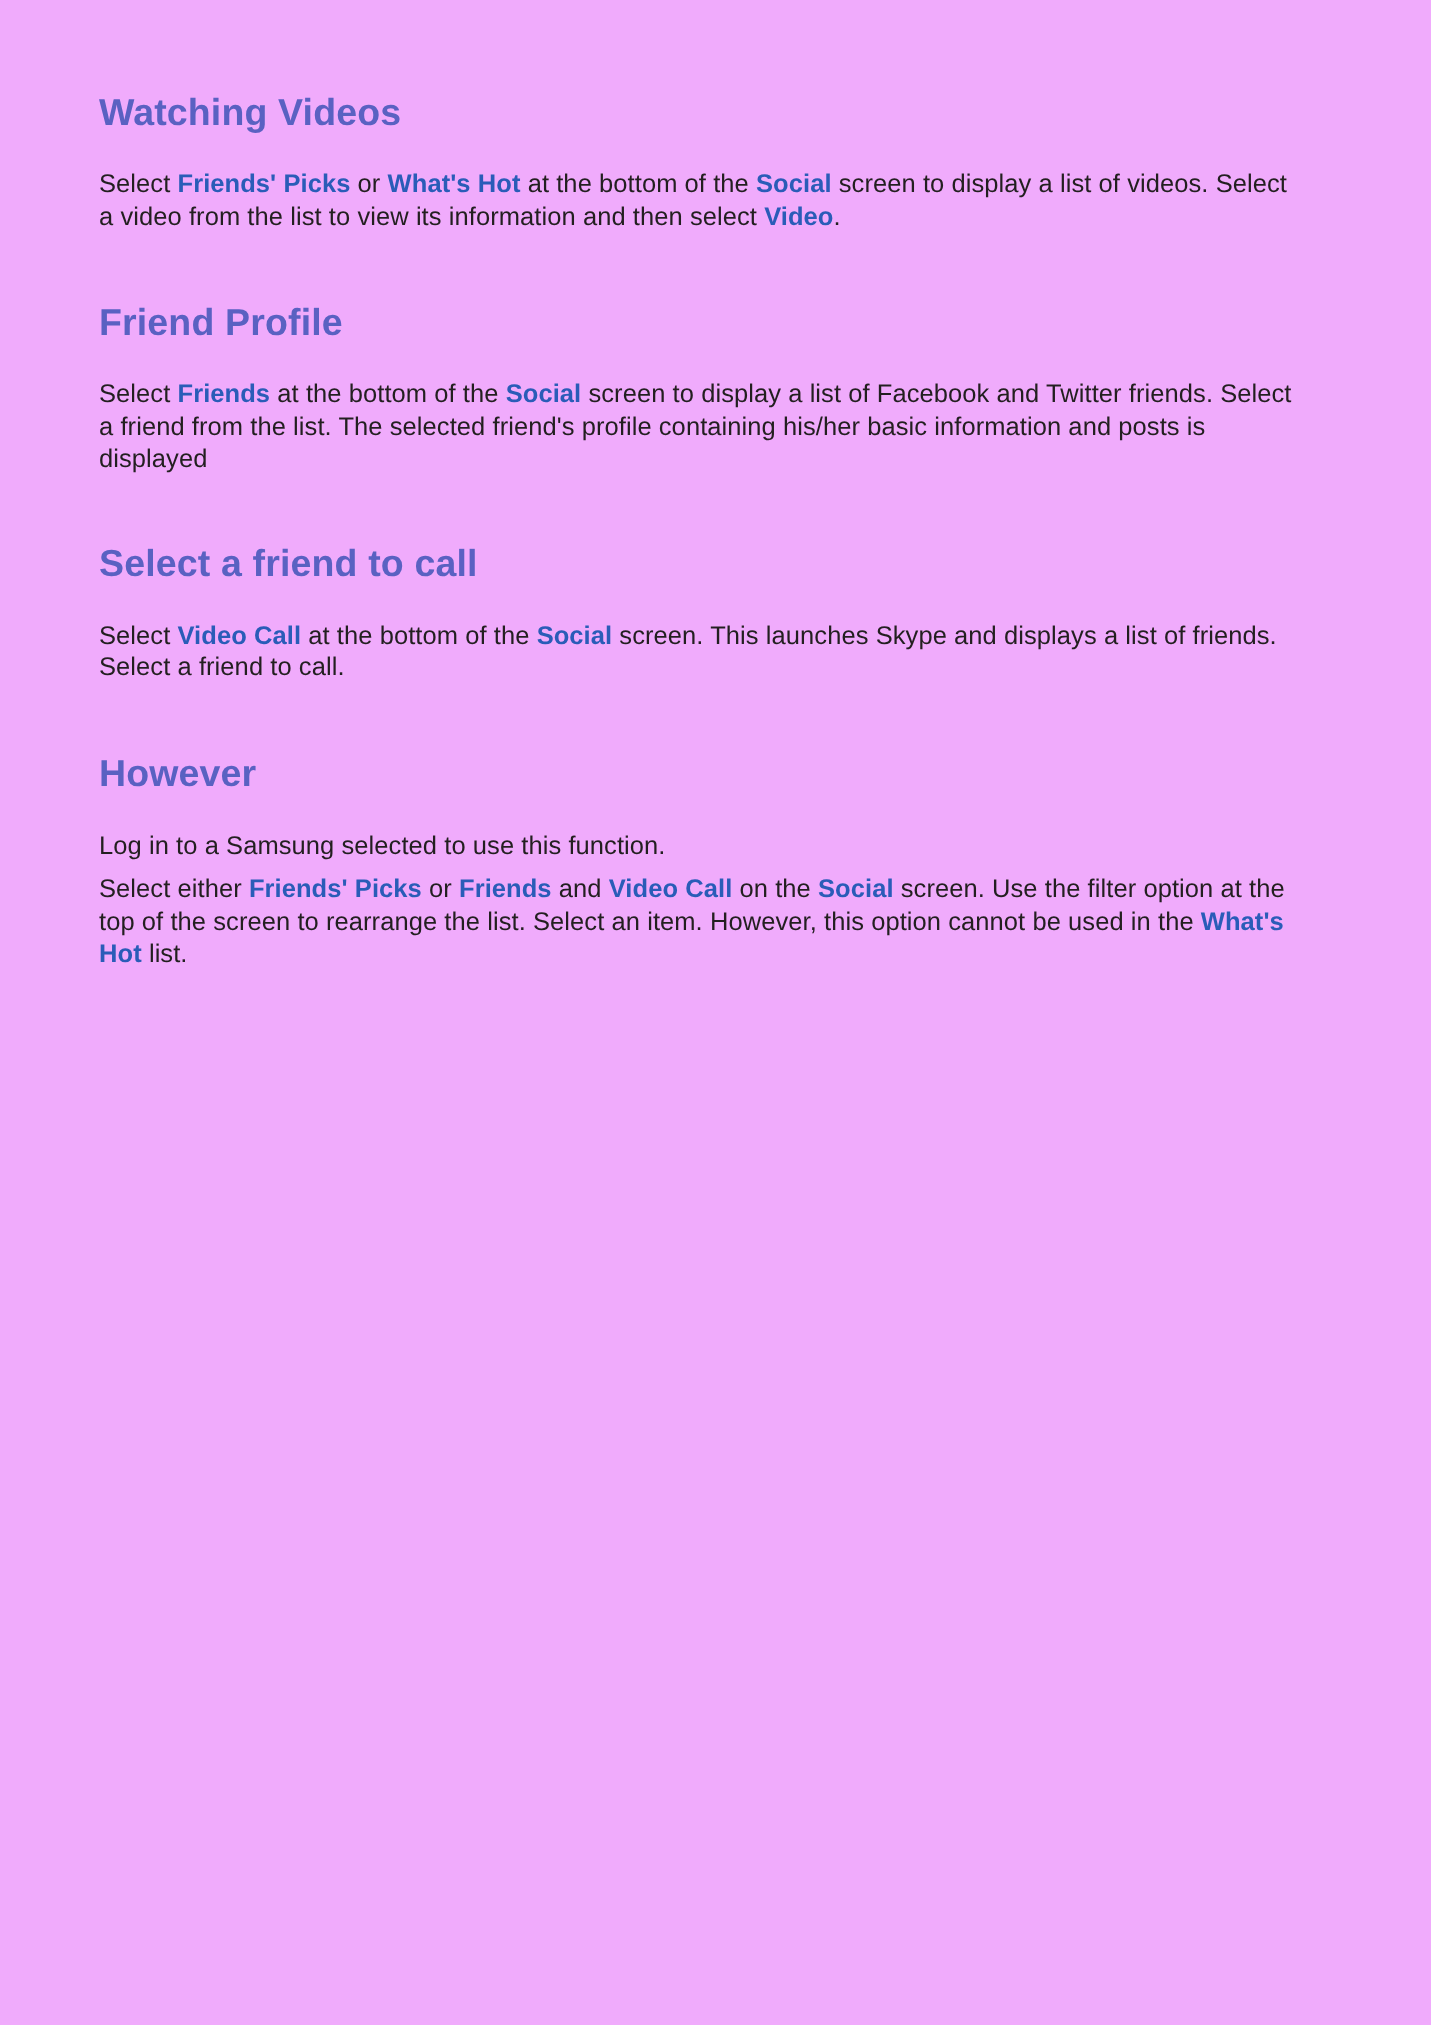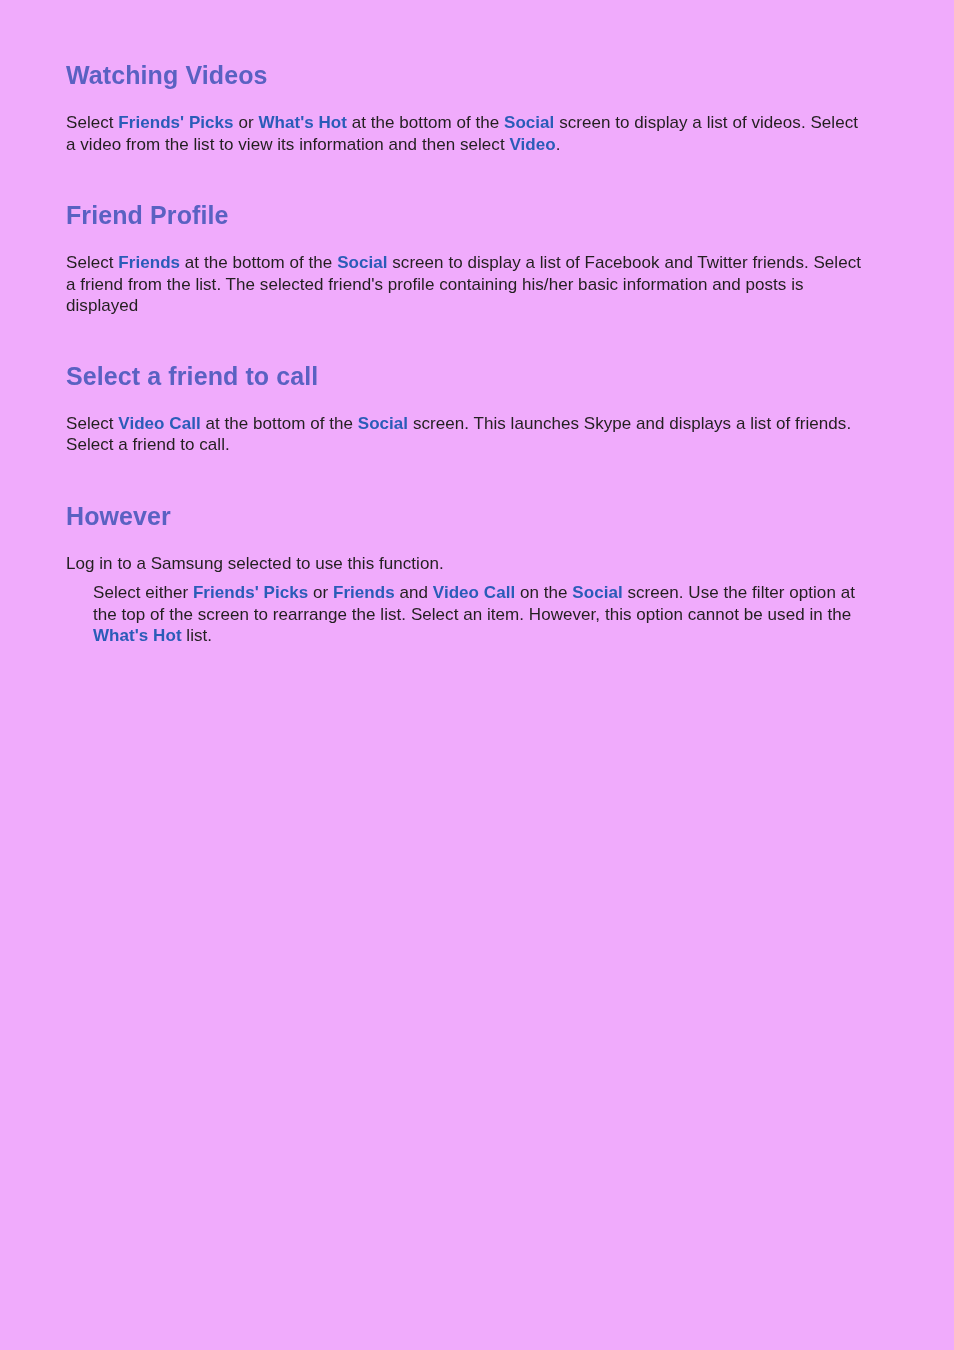--- a/index.html
+++ b/index.html
@@ -38,21 +38,20 @@
   p.body-text {
     margin: 0;
     font-size: 17px;
     line-height: 21.5px;
     color: #231f20;
     max-width: 800px;
     letter-spacing: 0.05px;
   }
   p.body-text + p.body-text {
     margin-top: 8px;
-    margin-left: 27px;
   }
   .ui-term {
     color: #2a5cb8;
     font-weight: bold;
   }
   
   #sec-friend-profile { margin-top: 45px; }
   #sec-filters { margin-top: 45px; }
 </style>
 </head>

